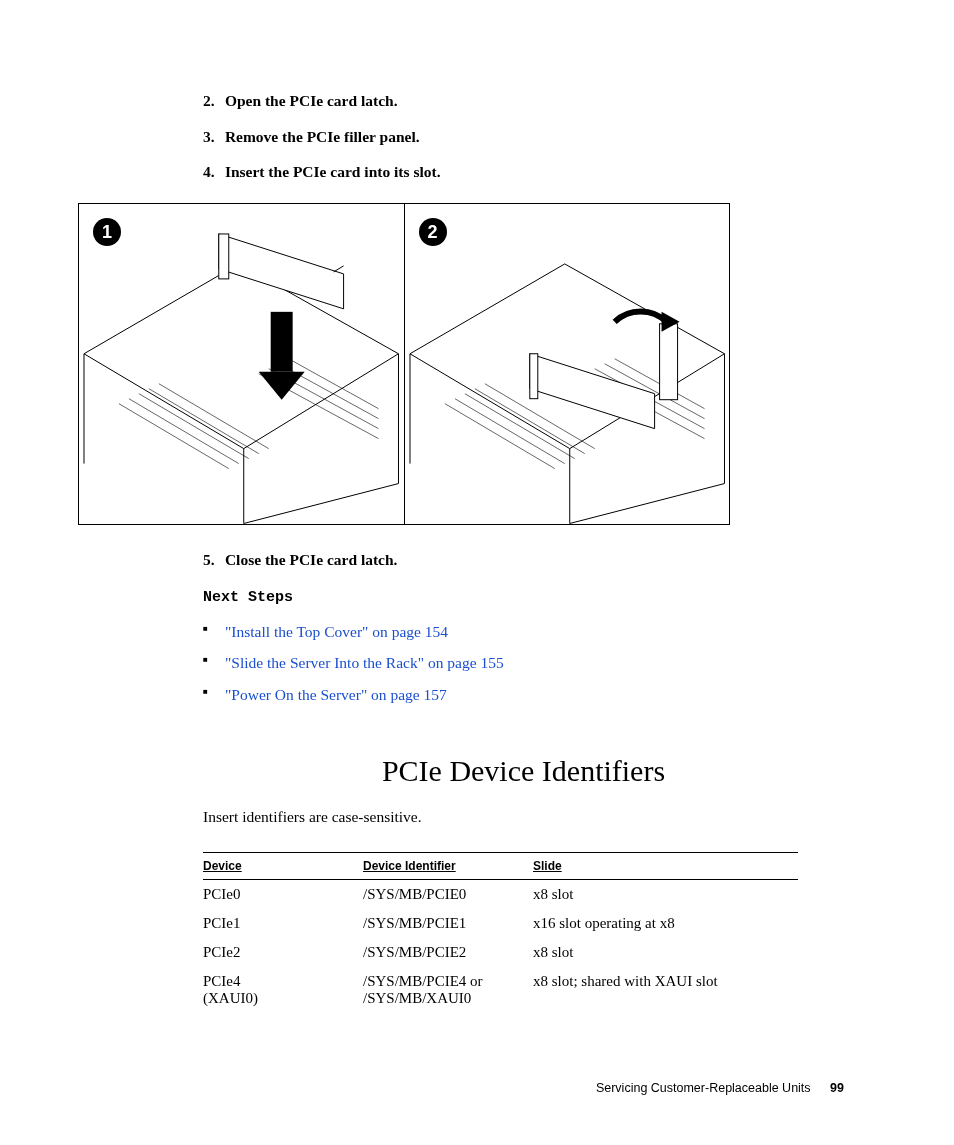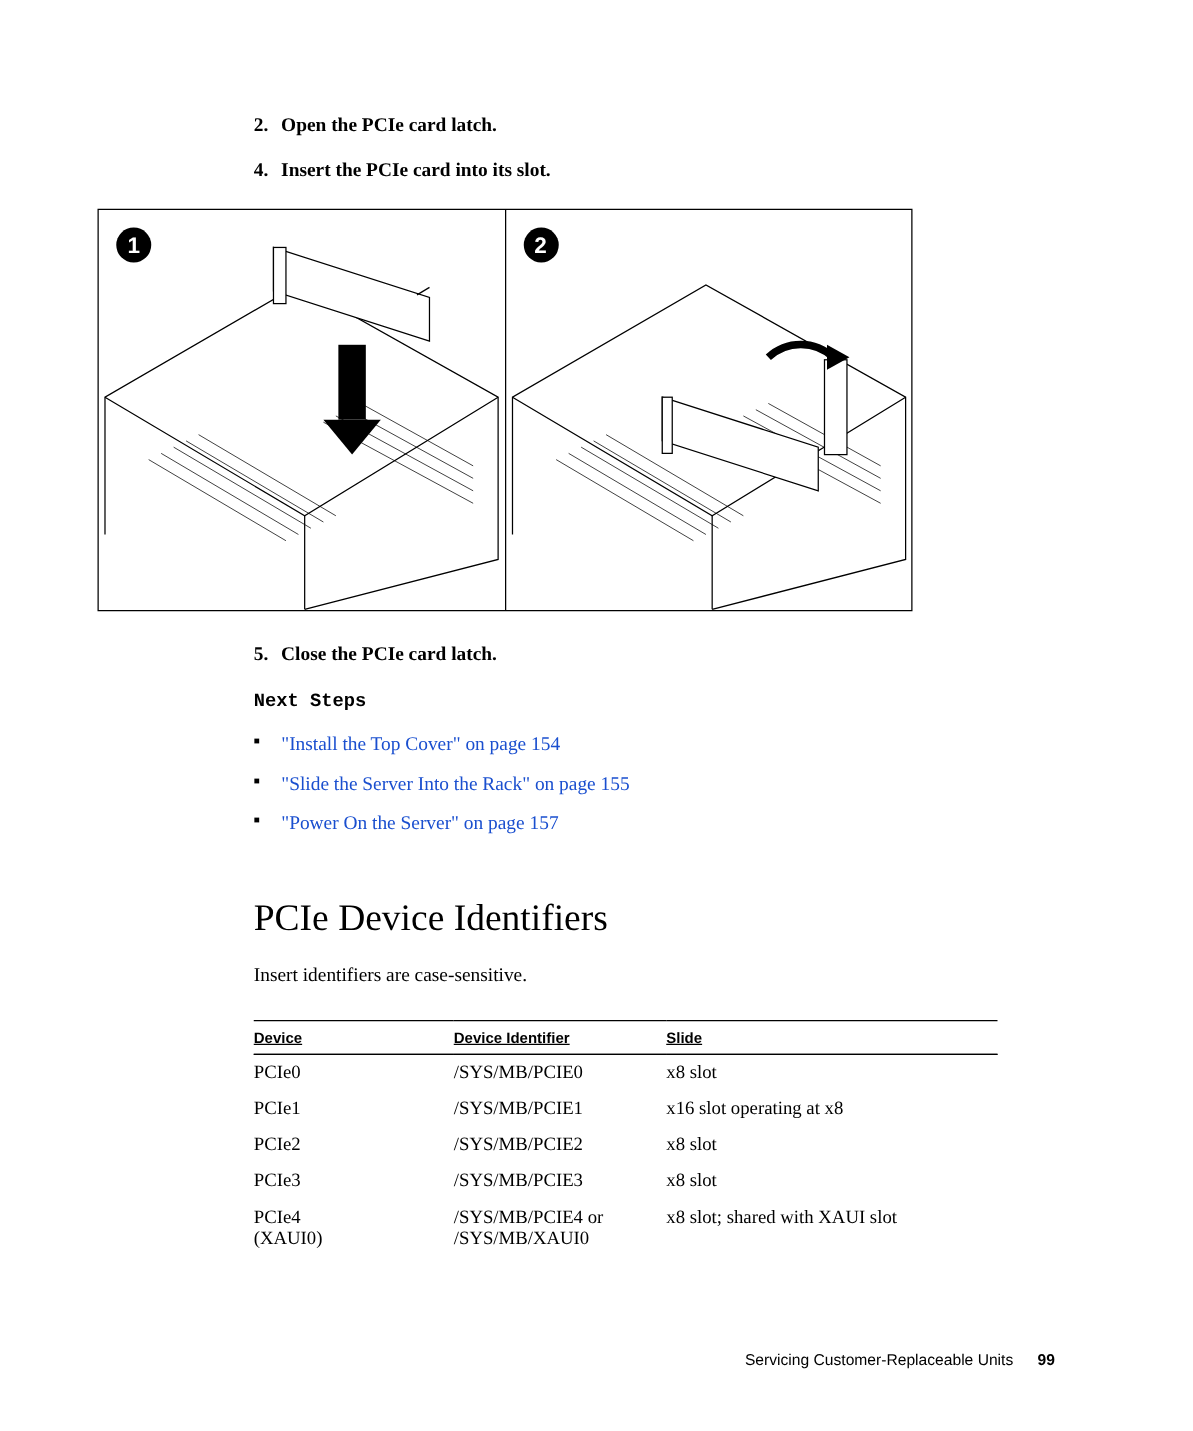--- a/index.html
+++ b/index.html
@@ -93,20 +93,21 @@
     top: 2px;
     font-size: 8px;
   }
   .xref {
     color: #1a4fcf;
   }
   .section-heading {
     font-size: 30px;
     font-weight: normal;
     margin: 48px 0 20px 0;
+    text-align: center;
   }
   .section-intro {
     font-size: 15.5px;
     margin: 0 0 26px 0;
   }
   .dev-table {
     width: 595px;
     border-collapse: collapse;
     font-size: 15px;
     margin-top: 6px;
@@ -141,20 +142,24 @@
 </style>
 </head>
 <body>
 
 <div class="page">
 
   <div class="steps-block">
     <p class="step">
       <span class="num">2.</span>
       <span>Open the PCIe card latch.</span>
+    </p>
+    <p class="step">
+      <span class="num">3.</span>
+      <span>Remove the PCIe filler panel.</span>
     </p>
     <p class="step">
       <span class="num">4.</span>
       <span>Insert the PCIe card into its slot.</span>
     </p>
   </div>
 
   <div class="figure-row">
     <div class="figure-panel">
       <div class="callout-circle">1</div>
@@ -258,25 +263,20 @@
           <td>PCIe1</td>
           <td>/SYS/MB/PCIE1</td>
           <td>x16 slot operating at x8</td>
         </tr>
         <tr>
           <td>PCIe2</td>
           <td>/SYS/MB/PCIE2</td>
           <td>x8 slot</td>
         </tr>
         <tr>
-          <td>PCIe3</td>
-          <td>/SYS/MB/PCIE3</td>
-          <td>x8 slot</td>
-        </tr>
-        <tr>
           <td style="white-space:pre-line;">PCIe4
 (XAUI0)</td>
           <td style="white-space:pre-line;">/SYS/MB/PCIE4 or
 /SYS/MB/XAUI0</td>
           <td>x8 slot; shared with XAUI slot</td>
         </tr>
       </tbody>
     </table>
   </div>
 

